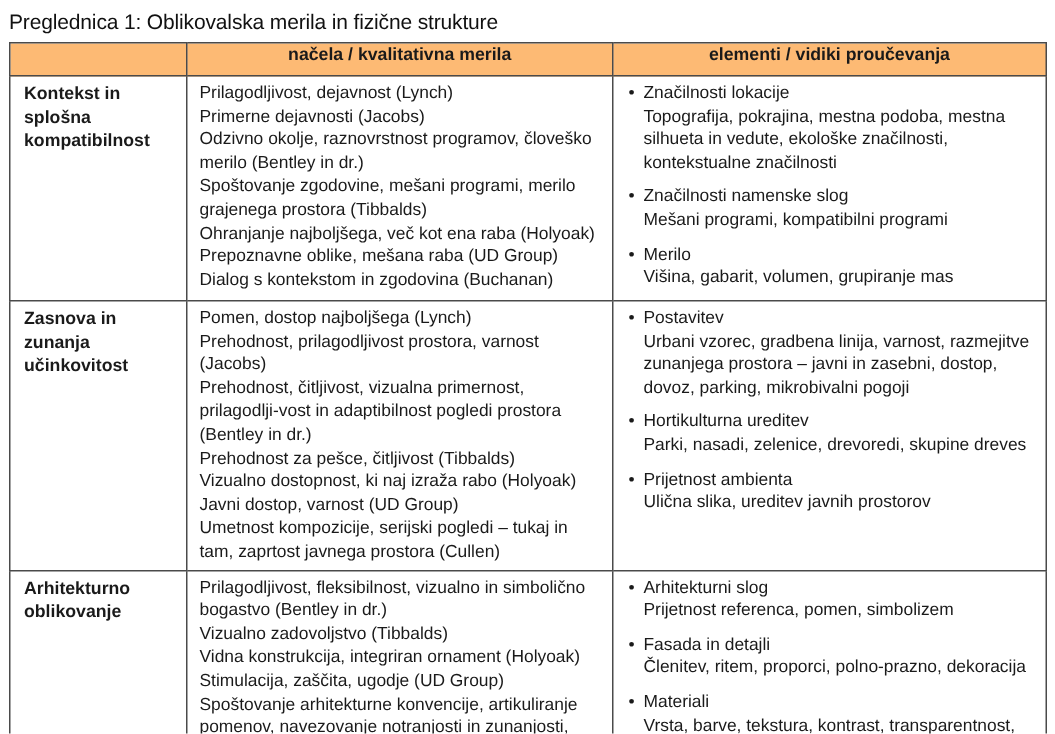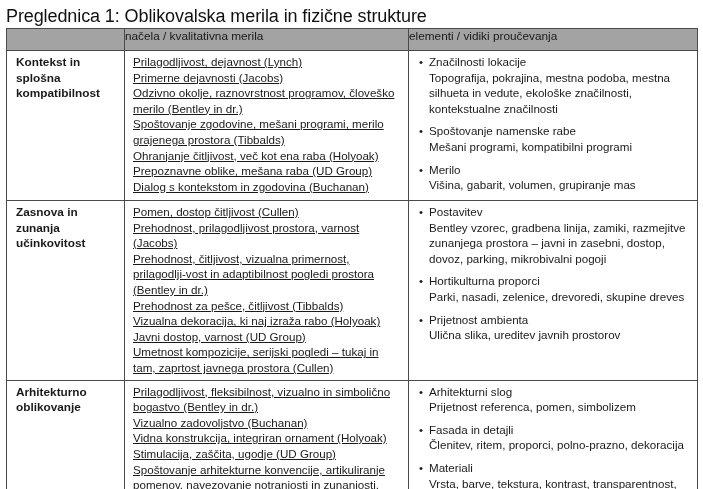--- a/index.html
+++ b/index.html
@@ -12,21 +12,21 @@
     height: 489px;
     position: relative;
     overflow: hidden;
     font-family: "Liberation Sans", sans-serif;
     color: #1a1a1a;
   }
   .caption {
     position: absolute;
     left: 6px;
     top: 6px;
-    font-size: 18px;
+    font-size: 14px;
     letter-spacing: -0.1px;
     color: #111;
     white-space: nowrap;
     text-align: center;
   }
   .caption .label {
     font-weight: normal;
   }
   table.main {
     position: absolute;
@@ -40,36 +40,35 @@
   }
   table.main td, table.main th {
     border: 1.5px solid #4a4a4a;
     vertical-align: top;
     padding: 0;
   }
   col.c1 { width: 118px; }
   col.c2 { width: 284px; }
   col.c3 { width: 289px; }
   thead th {
-    background: #a3a3a3;
+    background: #fdba74;
     height: 21px;
-    font-weight: normal;
+    font-weight: bold;
     font-size: 11.8px;
-    text-align: left;
+    text-align: center;
     vertical-align: middle;
   }
   .rowhead {
     font-weight: bold;
     padding: 4px 0 0 9px !important;
     font-size: 11.8px;
     line-height: 15.6px;
   }
   .criteria {
     padding: 3px 6px 4px 8px !important;
-    text-decoration: underline;
   }
   .criteria div {
     white-space: normal;
   }
   .elements {
     padding: 3px 4px 4px 10px !important;
   }
   .element-group {
     margin-bottom: 7px;
   }
@@ -115,90 +114,90 @@
   </thead>
   <tbody>
 
     <tr class="r1">
       <td class="rowhead">Kontekst in splošna kompatibilnost</td>
       <td class="criteria">
         <div>Prilagodljivost, dejavnost (Lynch)</div>
         <div>Primerne dejavnosti (Jacobs)</div>
         <div>Odzivno okolje, raznovrstnost programov, človeško merilo (Bentley in dr.)</div>
         <div>Spoštovanje zgodovine, mešani programi, merilo grajenega prostora (Tibbalds)</div>
-        <div>Ohranjanje čitljivost, več kot ena raba (Holyoak)</div>
+        <div>Ohranjanje najboljšega, več kot ena raba (Holyoak)</div>
         <div>Prepoznavne oblike, mešana raba (UD Group)</div>
         <div>Dialog s kontekstom in zgodovina (Buchanan)</div>
       </td>
       <td class="elements">
         <div class="element-group">
           <div class="element-title">
             <span class="bullet">•</span>
             <span>Značilnosti lokacije</span>
           </div>
           <div class="element-detail">Topografija, pokrajina, mestna podoba, mestna silhueta in vedute, ekološke značilnosti, kontekstualne značilnosti</div>
         </div>
         <div class="element-group">
           <div class="element-title">
             <span class="bullet">•</span>
-            <span>Spoštovanje namenske rabe</span>
+            <span>Značilnosti namenske slog</span>
           </div>
           <div class="element-detail">Mešani programi, kompatibilni programi</div>
         </div>
         <div class="element-group">
           <div class="element-title">
             <span class="bullet">•</span>
             <span>Merilo</span>
           </div>
           <div class="element-detail">Višina, gabarit, volumen, grupiranje mas</div>
         </div>
       </td>
     </tr>
 
     <tr class="r2">
       <td class="rowhead">Zasnova in zunanja učinkovitost</td>
       <td class="criteria">
-        <div>Pomen, dostop čitljivost (Cullen)</div>
+        <div>Pomen, dostop najboljšega (Lynch)</div>
         <div>Prehodnost, prilagodljivost prostora, varnost (Jacobs)</div>
         <div>Prehodnost, čitljivost, vizualna primernost, prilagodlji-vost in adaptibilnost pogledi prostora (Bentley in dr.)</div>
         <div>Prehodnost za pešce, čitljivost (Tibbalds)</div>
-        <div>Vizualna dekoracija, ki naj izraža rabo (Holyoak)</div>
+        <div>Vizualno dostopnost, ki naj izraža rabo (Holyoak)</div>
         <div>Javni dostop, varnost (UD Group)</div>
         <div>Umetnost kompozicije, serijski pogledi – tukaj in tam, zaprtost javnega prostora (Cullen)</div>
       </td>
       <td class="elements">
         <div class="element-group">
           <div class="element-title">
             <span class="bullet">•</span>
             <span>Postavitev</span>
           </div>
-          <div class="element-detail">Bentley vzorec, gradbena linija, zamiki, razmejitve zunanjega prostora – javni in zasebni, dostop, dovoz, parking, mikrobivalni pogoji</div>
-        </div>
-        <div class="element-group">
-          <div class="element-title">
-            <span class="bullet">•</span>
-            <span>Hortikulturna proporci</span>
+          <div class="element-detail">Urbani vzorec, gradbena linija, varnost, razmejitve zunanjega prostora – javni in zasebni, dostop, dovoz, parking, mikrobivalni pogoji</div>
+        </div>
+        <div class="element-group">
+          <div class="element-title">
+            <span class="bullet">•</span>
+            <span>Hortikulturna ureditev</span>
           </div>
           <div class="element-detail">Parki, nasadi, zelenice, drevoredi, skupine dreves</div>
         </div>
         <div class="element-group">
           <div class="element-title">
             <span class="bullet">•</span>
             <span>Prijetnost ambienta</span>
           </div>
           <div class="element-detail">Ulična slika, ureditev javnih prostorov</div>
         </div>
       </td>
     </tr>
 
     <tr class="r3">
       <td class="rowhead">Arhitekturno oblikovanje</td>
       <td class="criteria">
         <div>Prilagodljivost, fleksibilnost, vizualno in simbolično bogastvo (Bentley in dr.)</div>
-        <div>Vizualno zadovoljstvo (Buchanan)</div>
+        <div>Vizualno zadovoljstvo (Tibbalds)</div>
         <div>Vidna konstrukcija, integriran ornament (Holyoak)</div>
         <div>Stimulacija, zaščita, ugodje (UD Group)</div>
         <div>Spoštovanje arhitekturne konvencije, artikuliranje pomenov, navezovanje notranjosti in zunanjosti, uporaba naravnih materialov in dekoracije (Buchanan)</div>
       </td>
       <td class="elements">
         <div class="element-group">
           <div class="element-title">
             <span class="bullet">•</span>
             <span>Arhitekturni slog</span>
           </div>

